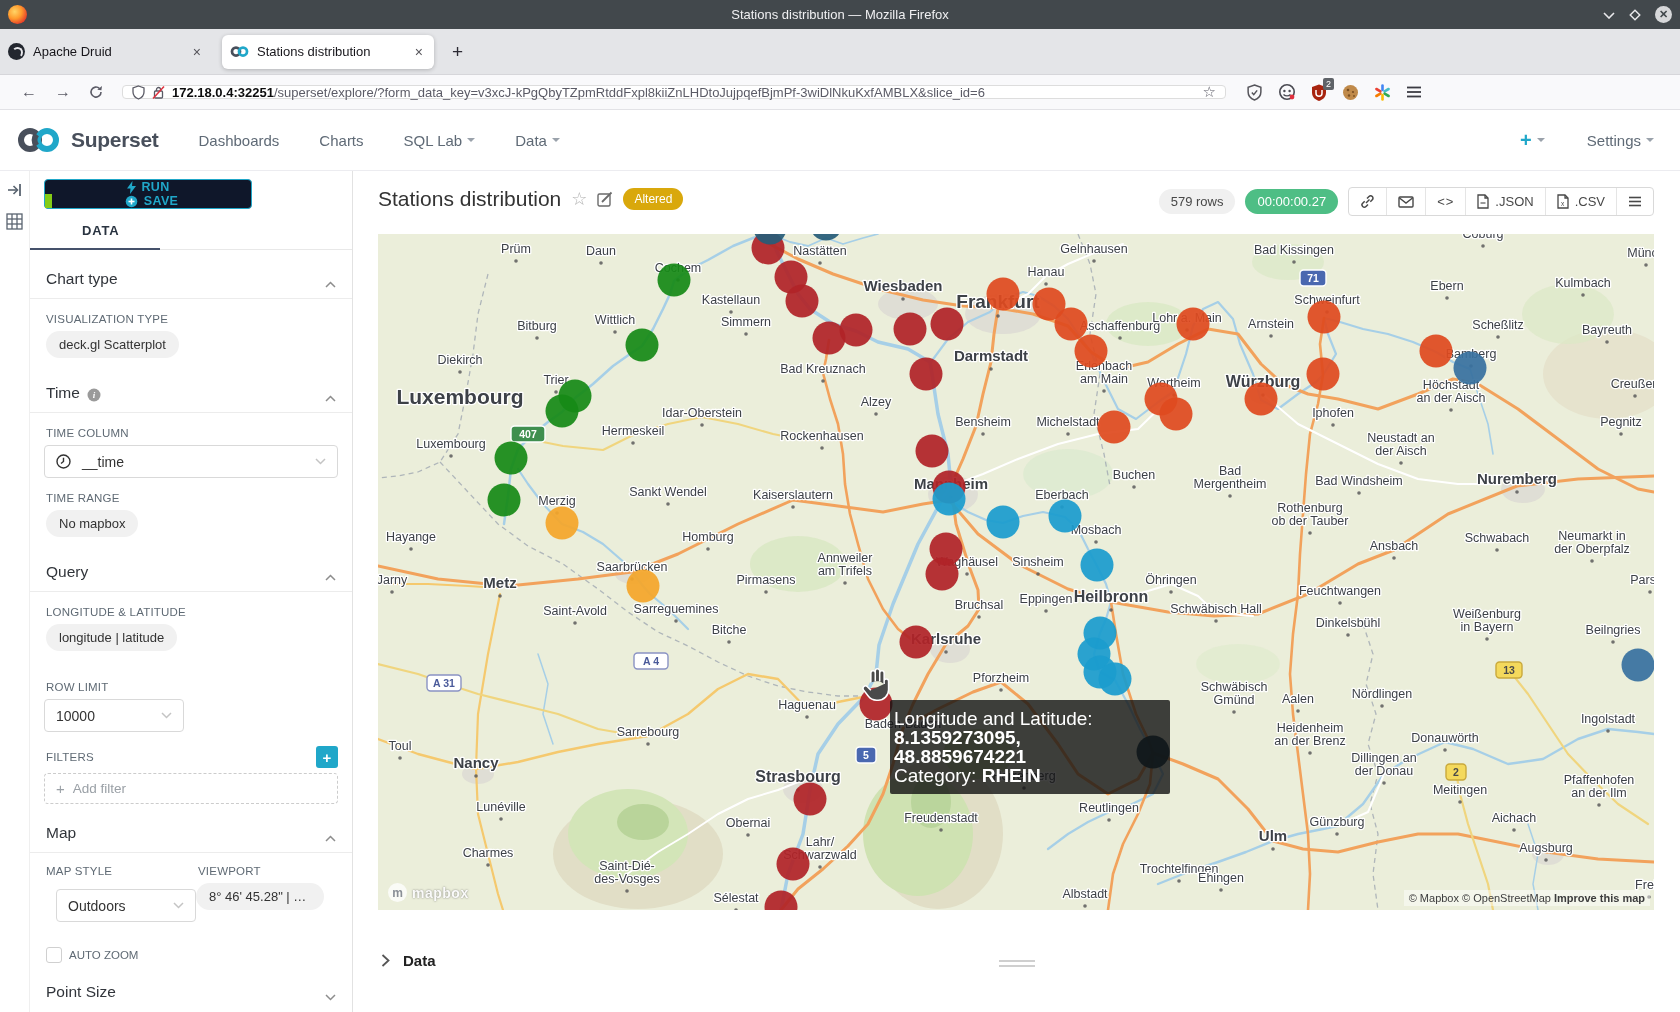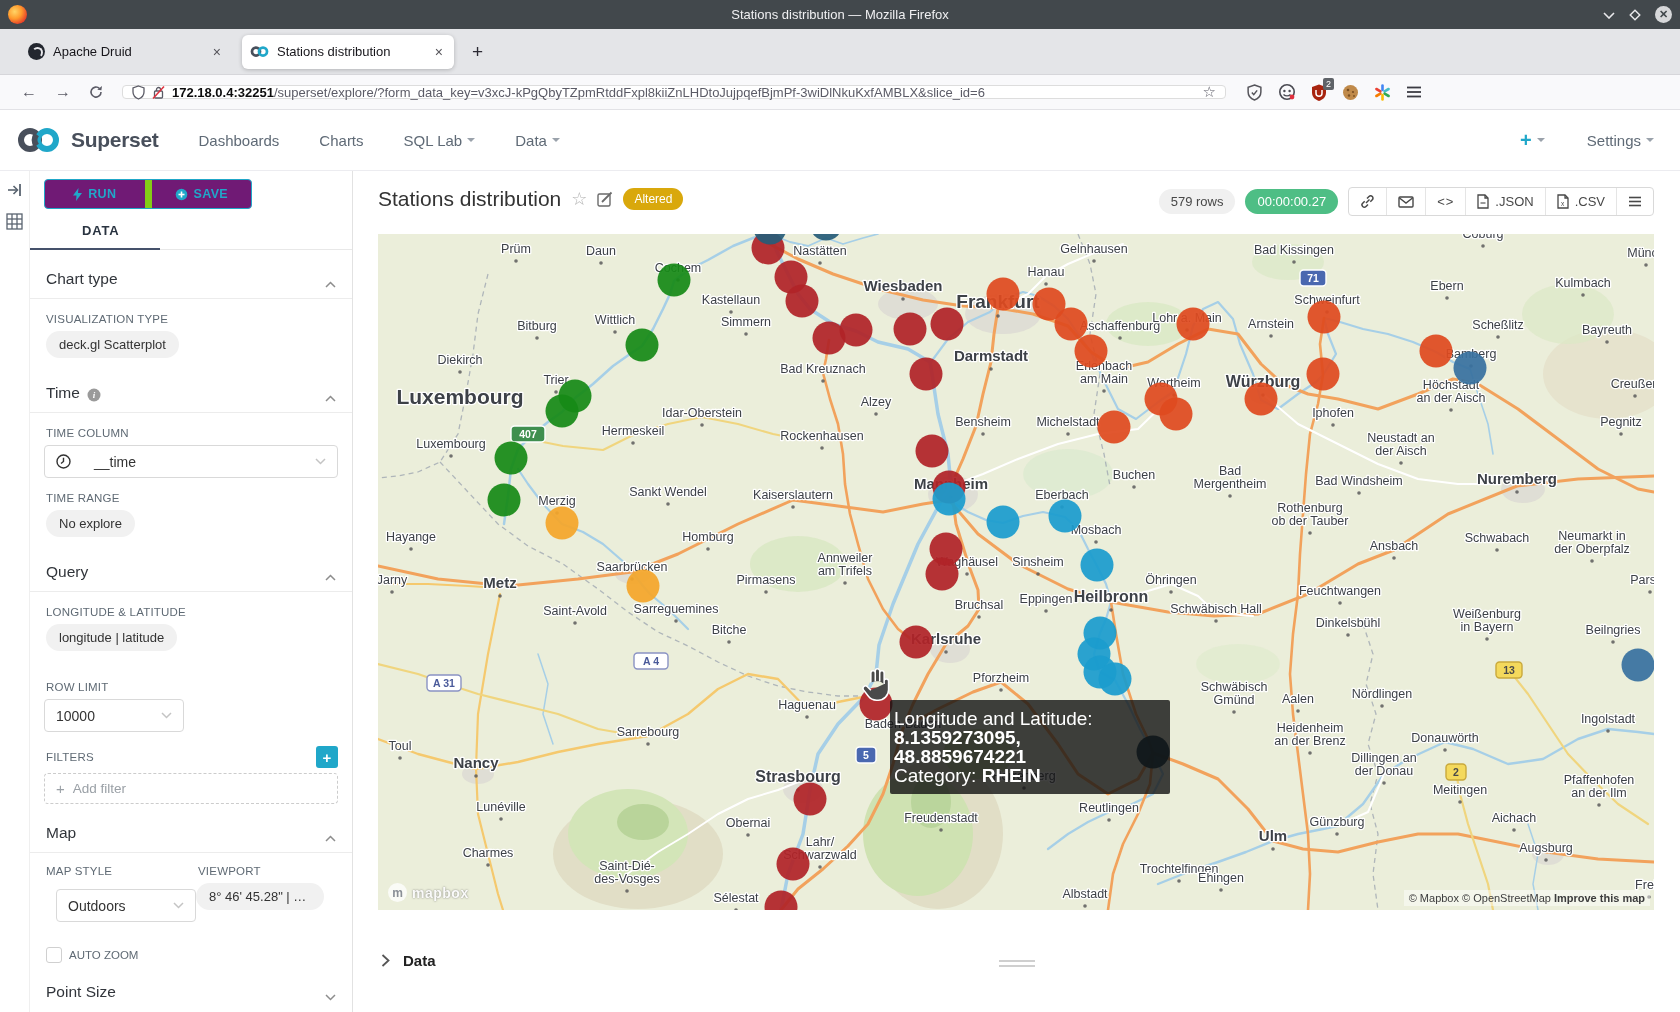--- a/index.html
+++ b/index.html
@@ -5,21 +5,21 @@
   html,body{margin:0;padding:0;width:1680px;height:1012px;overflow:hidden;background:#fff;
     font-family:"Liberation Sans",sans-serif;-webkit-font-smoothing:antialiased;}
   .titlebar{height:29px;background:#42484c;display:flex;align-items:center;position:relative;color:#e9e9ec;}
   .fxlogo{width:19px;height:19px;border-radius:50%;margin-left:8px;
     background:radial-gradient(circle at 35% 35%,#ffd567 0%,#ff9b2d 40%,#e6402a 75%,#b5121b 100%);}
   .wtitle{position:absolute;left:0;right:0;text-align:center;font-size:13px;color:#f0f0f2;}
   .wctrls{position:absolute;right:8px;top:0;height:29px;display:flex;align-items:center;gap:14px;}
   .wctrls svg{display:block}
   .wclose{width:17px;height:17px;border-radius:50%;background:#d7d8da;display:flex;align-items:center;justify-content:center;
     color:#42484c;font-size:11px;font-weight:700;line-height:1;}
-  .tabbar{height:46px;background:#e4e5e8;display:flex;align-items:center;padding-left:20px;border-bottom:1px solid #d6d6da;box-sizing:border-box;}
+  .tabbar{height:46px;background:#e4e5e8;display:flex;align-items:center;padding-left:0;border-bottom:1px solid #d6d6da;box-sizing:border-box;}
   .tab{width:212px;height:34px;display:flex;align-items:center;gap:8px;padding:0 8px;box-sizing:border-box;border-radius:6px;color:#17161b;}
   .tab.active{background:#fff;box-shadow:0 1px 4px rgba(0,0,0,.22);}
   .tab .tlabel{flex:1;font-size:13px;white-space:nowrap;overflow:hidden;text-overflow:ellipsis;}
   .tab .tclose{color:#55545a;font-size:14px;padding:0 3px;}
   .druidicon{width:17px;height:17px;border-radius:50%;background:#23272f;position:relative;overflow:hidden;flex:0 0 17px;}
   .druidicon:after{content:"";position:absolute;left:4px;top:4px;width:11px;height:11px;border-radius:50%;
     border:2px solid #e8e8ec;border-left-color:transparent;border-bottom-color:transparent;box-sizing:border-box;}
   .newtab{font-size:19px;color:#2b2a33;margin-left:10px;padding:2px 8px;}
   .urlrow{height:35px;background:#f9f9fb;display:flex;align-items:center;padding:0 12px;box-sizing:border-box;border-bottom:1px solid #e2e2e6;}
   .navbtn{color:#5b5b66;font-size:16px;padding:0 9px;}
@@ -36,33 +36,33 @@
   .brandname{font-size:21px;font-weight:700;color:#484f5b;letter-spacing:-.3px;}
   .navlinks{display:flex;gap:40px;align-items:center;}
   .navlink{font-size:15px;color:#5f6a76;display:flex;align-items:center;gap:5px;}
   .caret{width:0;height:0;border-left:4px solid transparent;border-right:4px solid transparent;border-top:4px solid #9aa2ab;display:inline-block;}
   .navright{margin-left:auto;display:flex;align-items:center;gap:42px;}
   .addnew{color:#20a7c9;font-size:20px;font-weight:700;display:flex;align-items:center;gap:5px;}
   .main{display:flex;height:841px;}
   .rail{width:30px;border-right:1px solid #efefef;box-sizing:border-box;display:flex;flex-direction:column;align-items:center;padding-top:12px;gap:16px;}
   .controls{width:323px;border-right:1px solid #e2e2e2;box-sizing:border-box;overflow:hidden;background:#fff;}
   .btngroup{margin:8px 0 0 14px;width:208px;height:30px;border:1px solid #20a7c9;border-radius:4px;display:flex;
-    color:#20a7c9;font-weight:700;font-size:12.5px;letter-spacing:.3px;box-sizing:border-box;background:#701a75;}
+    color:#20a7c9;font-weight:700;font-size:12.5px;letter-spacing:.3px;box-sizing:border-box;background:#0f172a;flex-direction:column;}
   .btnhalf{flex:1;display:flex;align-items:center;justify-content:center;gap:6px;}
   .btnhalf + .btnhalf{border-left:7px solid #84cc16;}
   .datatab{margin-top:12px;position:relative;height:28px;border-bottom:1px solid #e8e8e8;}
   .datatab .dlabel{position:absolute;left:52px;top:2px;font-size:13px;font-weight:600;color:#2a3441;letter-spacing:.8px;}
   .datatab .dline{position:absolute;left:0;bottom:-1px;width:130px;height:2px;background:#45516b;}
   .secthead{display:flex;align-items:flex-end;margin:20px 16px 10px;font-size:15.5px;color:#31353b;}
   .secthead .sc{margin-left:auto;}
   .sectdiv{height:1px;background:#ececec;}
   .flabel{margin:14px 16px 6px;font-size:11.5px;color:#5f6a74;letter-spacing:.2px;}
   .pill{display:inline-block;background:#f1f1f1;border-radius:14px;padding:6px 13px;font-size:13px;color:#333;margin:0 0 2px 16px;max-width:260px;
     white-space:nowrap;overflow:hidden;text-overflow:ellipsis;box-sizing:border-box;}
-  .sel{margin:1px 14px 0;height:33px;border:1px solid #d9d9d9;border-radius:4px;display:flex;align-items:center;gap:23px;
+  .sel{margin:1px 14px 0;height:33px;border:1px solid #d9d9d9;border-radius:4px;display:flex;align-items:center;gap:11px;
     padding:0 11px;font-size:14px;color:#333;box-sizing:border-box;background:#fff;}
   .sel .chev{margin-left:auto;}
   .rowflex{display:flex;margin:10px 14px 0;}
   .rowflex .c1{width:152px;}
   .rowflex .c1 .flabel{margin-left:2px;}
   .rowflex .c1 .sel{margin:1px 0 0;width:140px;}
   .rowflex .c2{flex:1;padding:16px 0 0 10px;font-size:11.5px;color:#5f6a74;line-height:17px;}
   .cbx{width:16px;height:16px;border-radius:3px;display:inline-block;vertical-align:-4px;margin-right:7px;box-sizing:border-box;}
   .cbx.on{background:#20a7c9;color:#fff;text-align:center;font-size:11px;line-height:16px;font-weight:700;}
   .cbx.off{background:#fff;border:1.5px solid #d0d0d0;}
@@ -345,21 +345,21 @@
           </svg>
         </span>
       <span>__time</span>
       <span class="chev">
           <svg class="icn" width="11" height="7" viewBox="0 0 11 7">
             <polyline points="1,1 5.5,5.5 10,1" fill="none" stroke="#c4c4c4" stroke-width="1.5"></polyline>
           </svg>
         </span>
     </div>
     <div class="flabel">TIME RANGE</div>
-    <span class="pill">No explore</span>
+    <span class="pill">No mapbox</span>
 
     <div class="secthead">
       <span>Query</span>
       <span class="sc">
           <svg class="icn" width="11" height="7" viewBox="0 0 11 7">
             <polyline points="1,6 5.5,1.5 10,6" fill="none" stroke="#8d8d8d" stroke-width="1.5"></polyline>
           </svg>
         </span>
     </div>
     <div class="sectdiv"></div>

